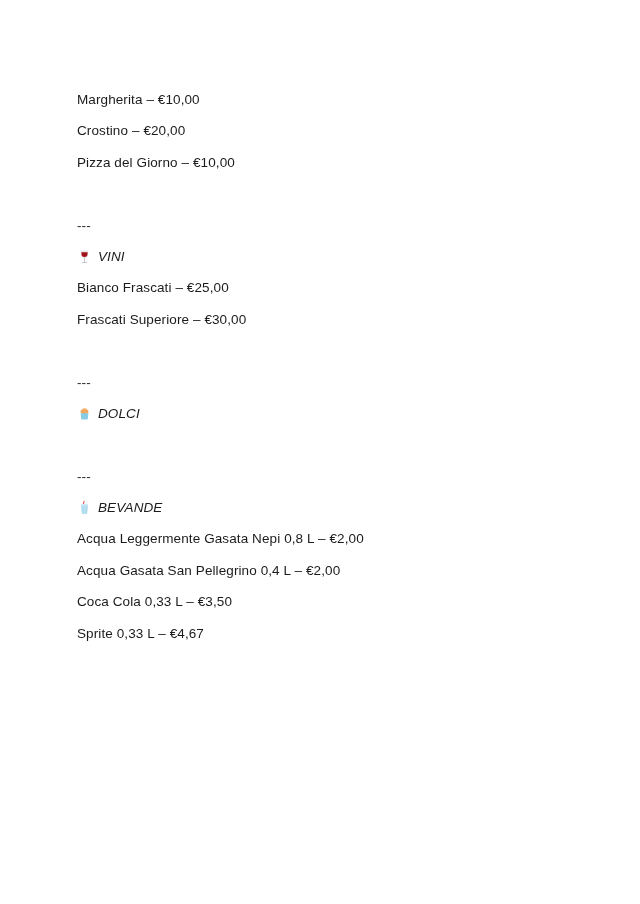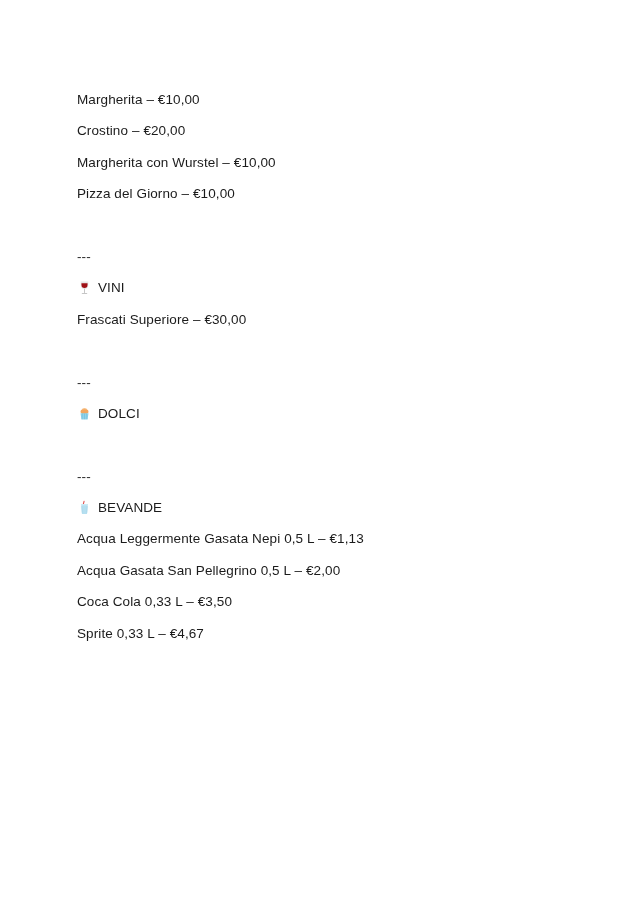--- a/index.html
+++ b/index.html
@@ -37,20 +37,21 @@
     white-space: nowrap;
     letter-spacing: 0.1px;
   }
   .divider {
     margin-top: 31.4px;
     color: #2a2a2a;
   }
   .section-header {
     display: flex;
     align-items: center;
+    font-style: italic;
   }
   .icon {
     display: inline-flex;
     width: 15px;
     height: 16px;
     margin-right: 6px;
     align-items: center;
     justify-content: center;
   }
   .icon svg {
@@ -66,39 +67,39 @@
 <body>
 
 <div class="doc">
   <div id="menu-root">
   <section class="menu-section">
 
   <p class="menu-line menu-item">Margherita – €10,00</p>
 
   <p class="menu-line menu-item">Crostino – €20,00</p>
 
-  <p class="menu-line menu-item">Margherita con Wurstel – €10,00</p>
 
   <p class="menu-line menu-item">Pizza del Giorno – €10,00</p>
 </section>
 
   <section class="menu-section">
     <p class="menu-line divider">---</p>
     <p class="menu-line section-header">
       <span class="icon">
             <svg viewBox="0 0 32 32" xmlns="http://www.w3.org/2000/svg">
               <path d="M8 2 h16 v7.5 a8 8.5 0 0 1 -16 0 z" fill="#e7e7e7"></path>
               <path d="M9.5 6 h13 v3.3 a6.5 6.8 0 0 1 -13 0 z" fill="#a01217"></path>
               <rect x="15.2" y="17.5" width="1.6" height="9" fill="#b3b3b3"></rect>
               <rect x="10" y="26.5" width="12" height="2" rx="1" fill="#b3b3b3"></rect>
             </svg>
           </span>
       <span class="section-title">VINI</span>
     </p>
 
+  <p class="menu-line menu-item">Bianco Frascati – €25,00</p>
 
   <p class="menu-line menu-item">Frascati Superiore – €30,00</p>
 
 
 
 </section>
 
   <section class="menu-section">
     <p class="menu-line divider">---</p>
     <p class="menu-line section-header">
@@ -123,22 +124,22 @@
               <rect x="13" y="0.5" width="2.4" height="9" rx="1" transform="rotate(14 14 5)" fill="#e05252"></rect>
               <path d="M9 7.5 h14 l-1.6 21.5 h-10.8 z" fill="#b5dff0"></path>
               <rect x="9" y="7.5" width="14" height="3" fill="#cdeaf6"></rect>
               <path d="M10 12 l1 14 M22 12 l-1 14" stroke="#9ccfe4" stroke-width="1.1" fill="none"></path>
             </svg>
           </span>
       <span class="section-title">BEVANDE</span>
     </p>
 
 
-  <p class="menu-line menu-item">Acqua Leggermente Gasata Nepi 0,5 L – €1,13</p>
+  <p class="menu-line menu-item">Acqua Leggermente Gasata Nepi 0,8 L – €2,00</p>
 
-  <p class="menu-line menu-item">Acqua Gasata San Pellegrino 0,5 L – €2,00</p>
+  <p class="menu-line menu-item">Acqua Gasata San Pellegrino 0,4 L – €2,00</p>
 
   <p class="menu-line menu-item">Coca Cola 0,33 L – €3,50</p>
 
   <p class="menu-line menu-item">Sprite 0,33 L – €4,67</p>
 </section>
 </div>
 </div>
 
 </body></html>

